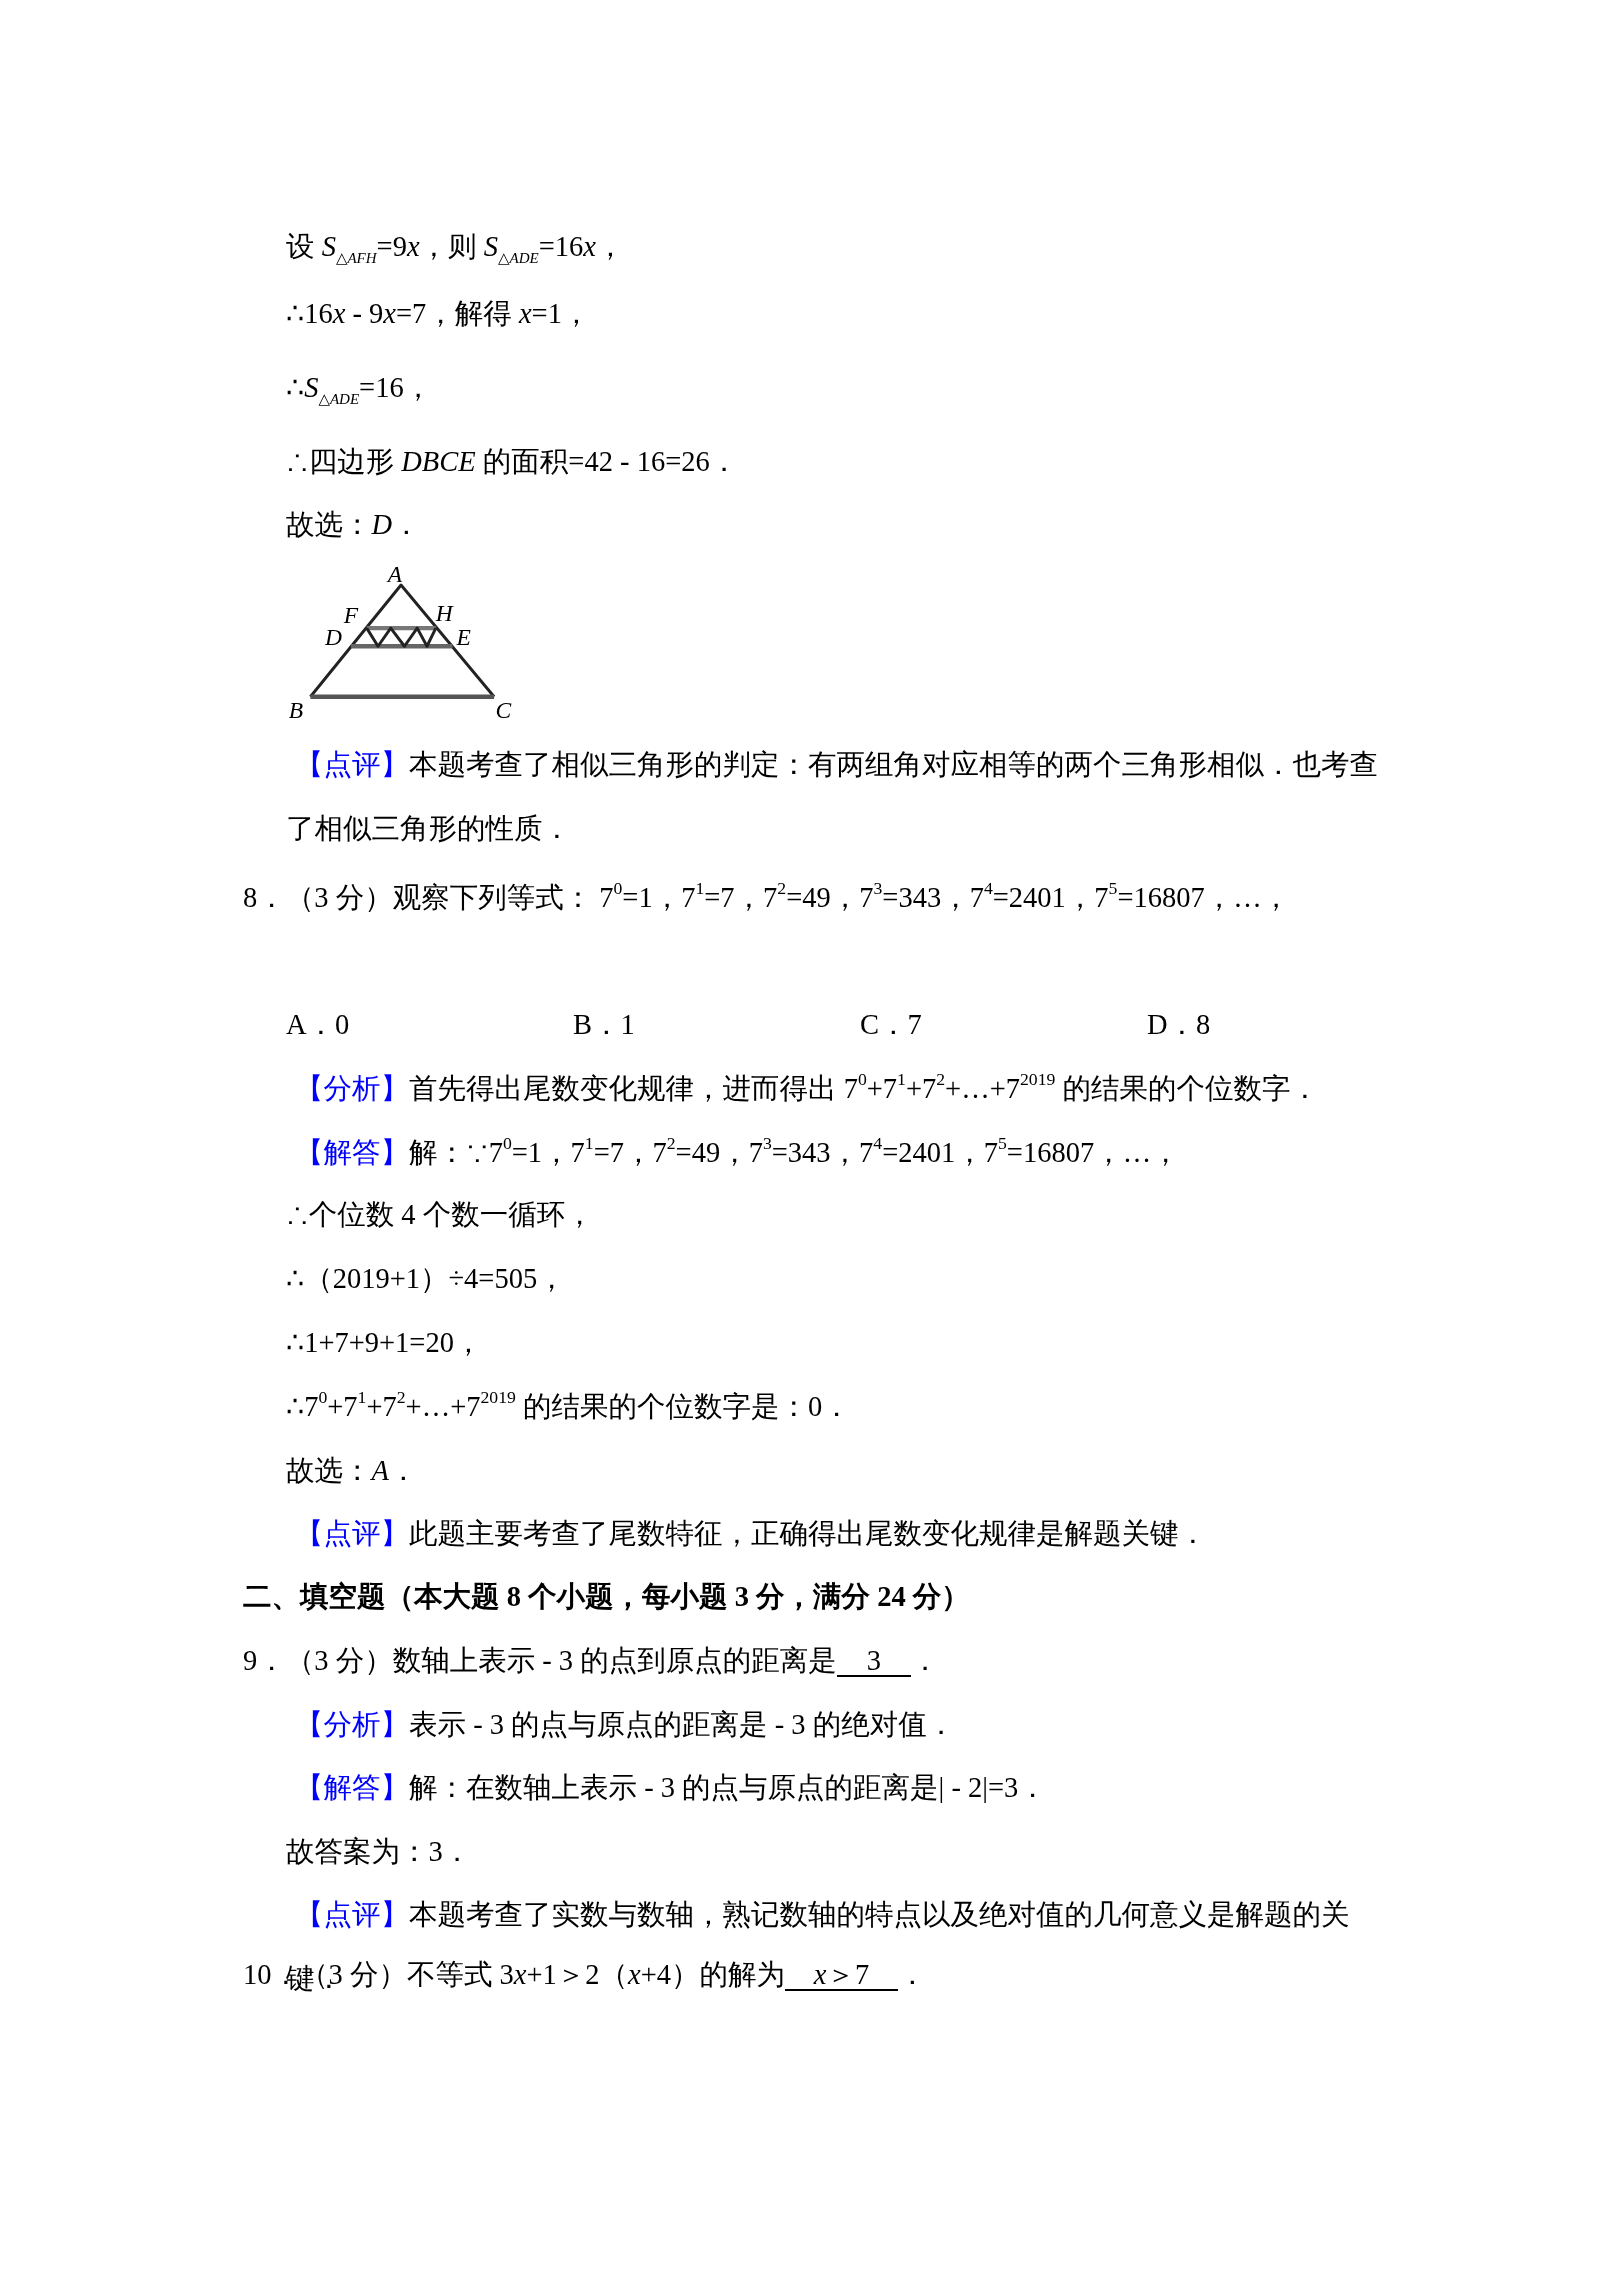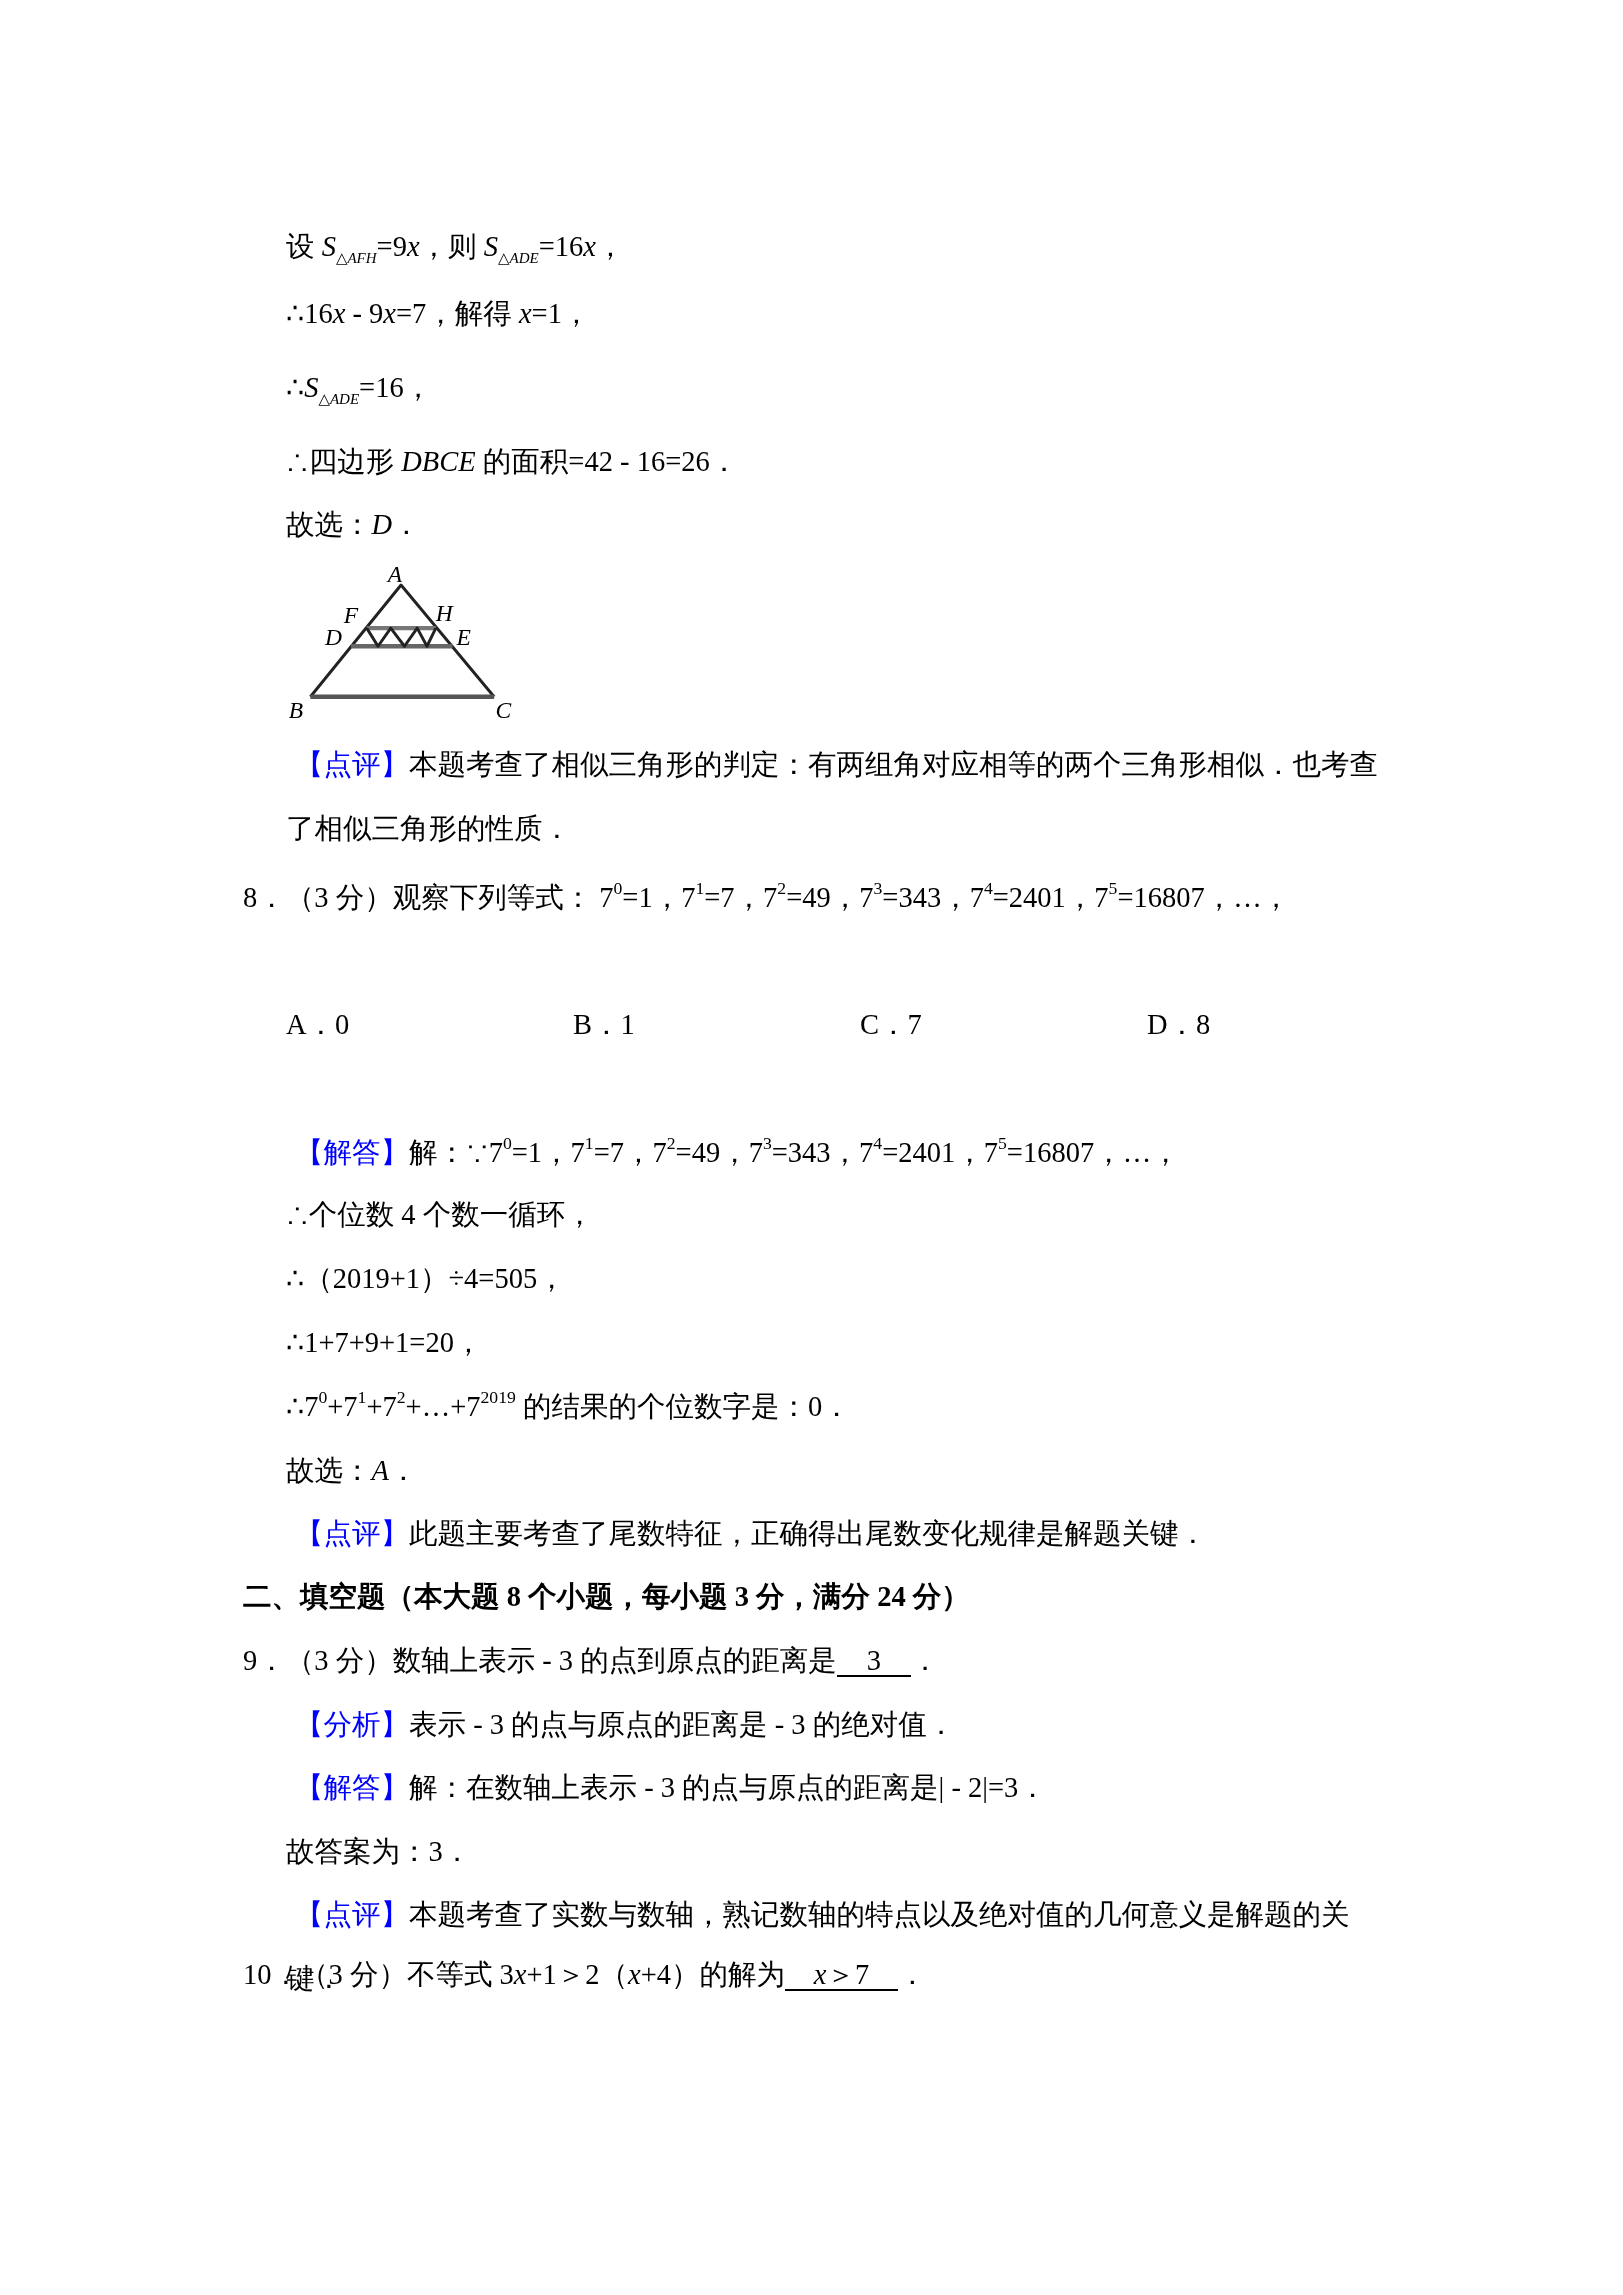--- a/index.html
+++ b/index.html
@@ -85,20 +85,23 @@
   <div class="line num" style="top:878px">
     <span>8．</span><span>（3 分）</span><span>观察下列等式：</span>
     <span><span>7</span><sup>0</sup><span>=1，</span></span><span><span>7</span><sup>1</sup><span>=7，</span></span><span><span>7</span><sup>2</sup><span>=49，</span></span><span><span>7</span><sup>3</sup><span>=343，</span></span><span><span>7</span><sup>4</sup><span>=2401，</span></span><span><span>7</span><sup>5</sup><span>=16807，…，</span></span>
   </div>
 
 
   <div class="line ind" style="top:1005px">
     <span class="opt">A．0</span><span class="opt">B．1</span><span class="opt">C．7</span><span class="opt">D．8</span>
   </div>
 
+  <div class="line ind" style="top:1069px; left:278px">
+    <span class="tag">【分析】</span><span>首先得出尾数变化规律，进而得出 </span><span><span>7</span><sup>0</sup><span>+</span><span>7</span><sup>1</sup><span>+</span><span>7</span><sup>2</sup><span>+…+</span><span>7</span><sup>2019</sup></span><span> 的结果的个位数字．</span>
+  </div>
 
   <div class="line ind" style="top:1133px; left:278px">
     <span class="tag">【解答】</span><span>解：∵</span><span><span>7</span><sup>0</sup><span>=1，</span></span><span><span>7</span><sup>1</sup><span>=7，</span></span><span><span>7</span><sup>2</sup><span>=49，</span></span><span><span>7</span><sup>3</sup><span>=343，</span></span><span><span>7</span><sup>4</sup><span>=2401，</span></span><span><span>7</span><sup>5</sup><span>=16807，…，</span></span>
   </div>
 
   <div class="line ind" style="top:1195px">∴个位数 4 个数一循环，</div>
   <div class="line ind" style="top:1259px">∴（2019+1）÷4=505，</div>
   <div class="line ind" style="top:1323px">∴1+7+9+1=20，</div>
 
   <div class="line ind" style="top:1387px">

